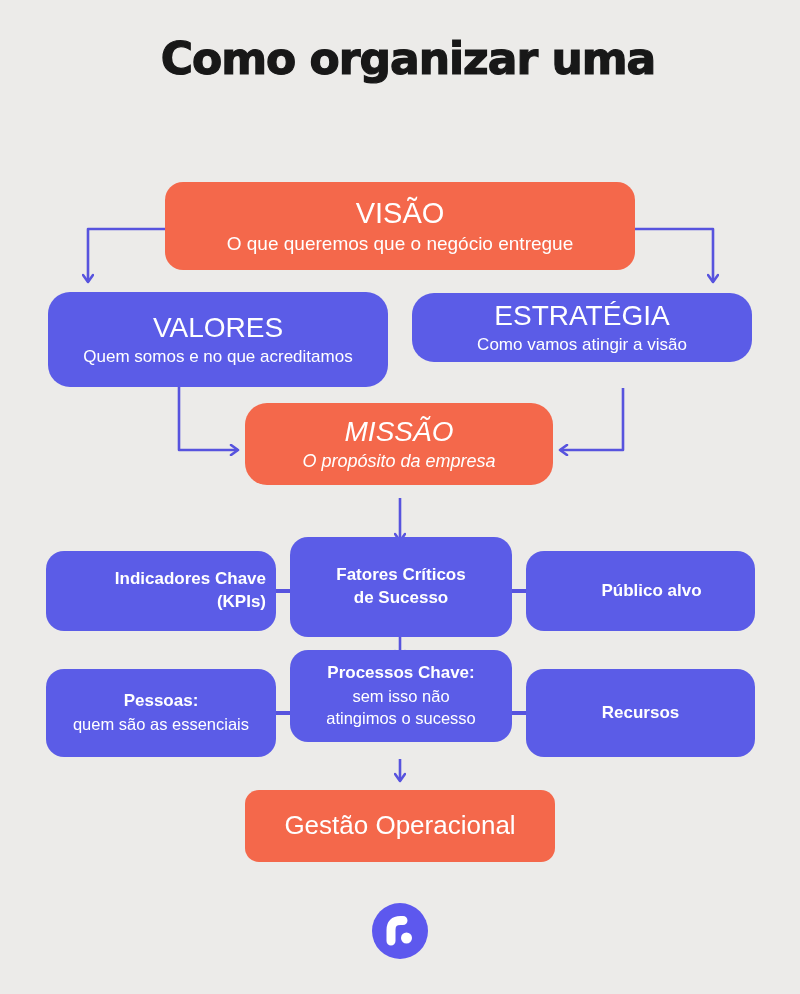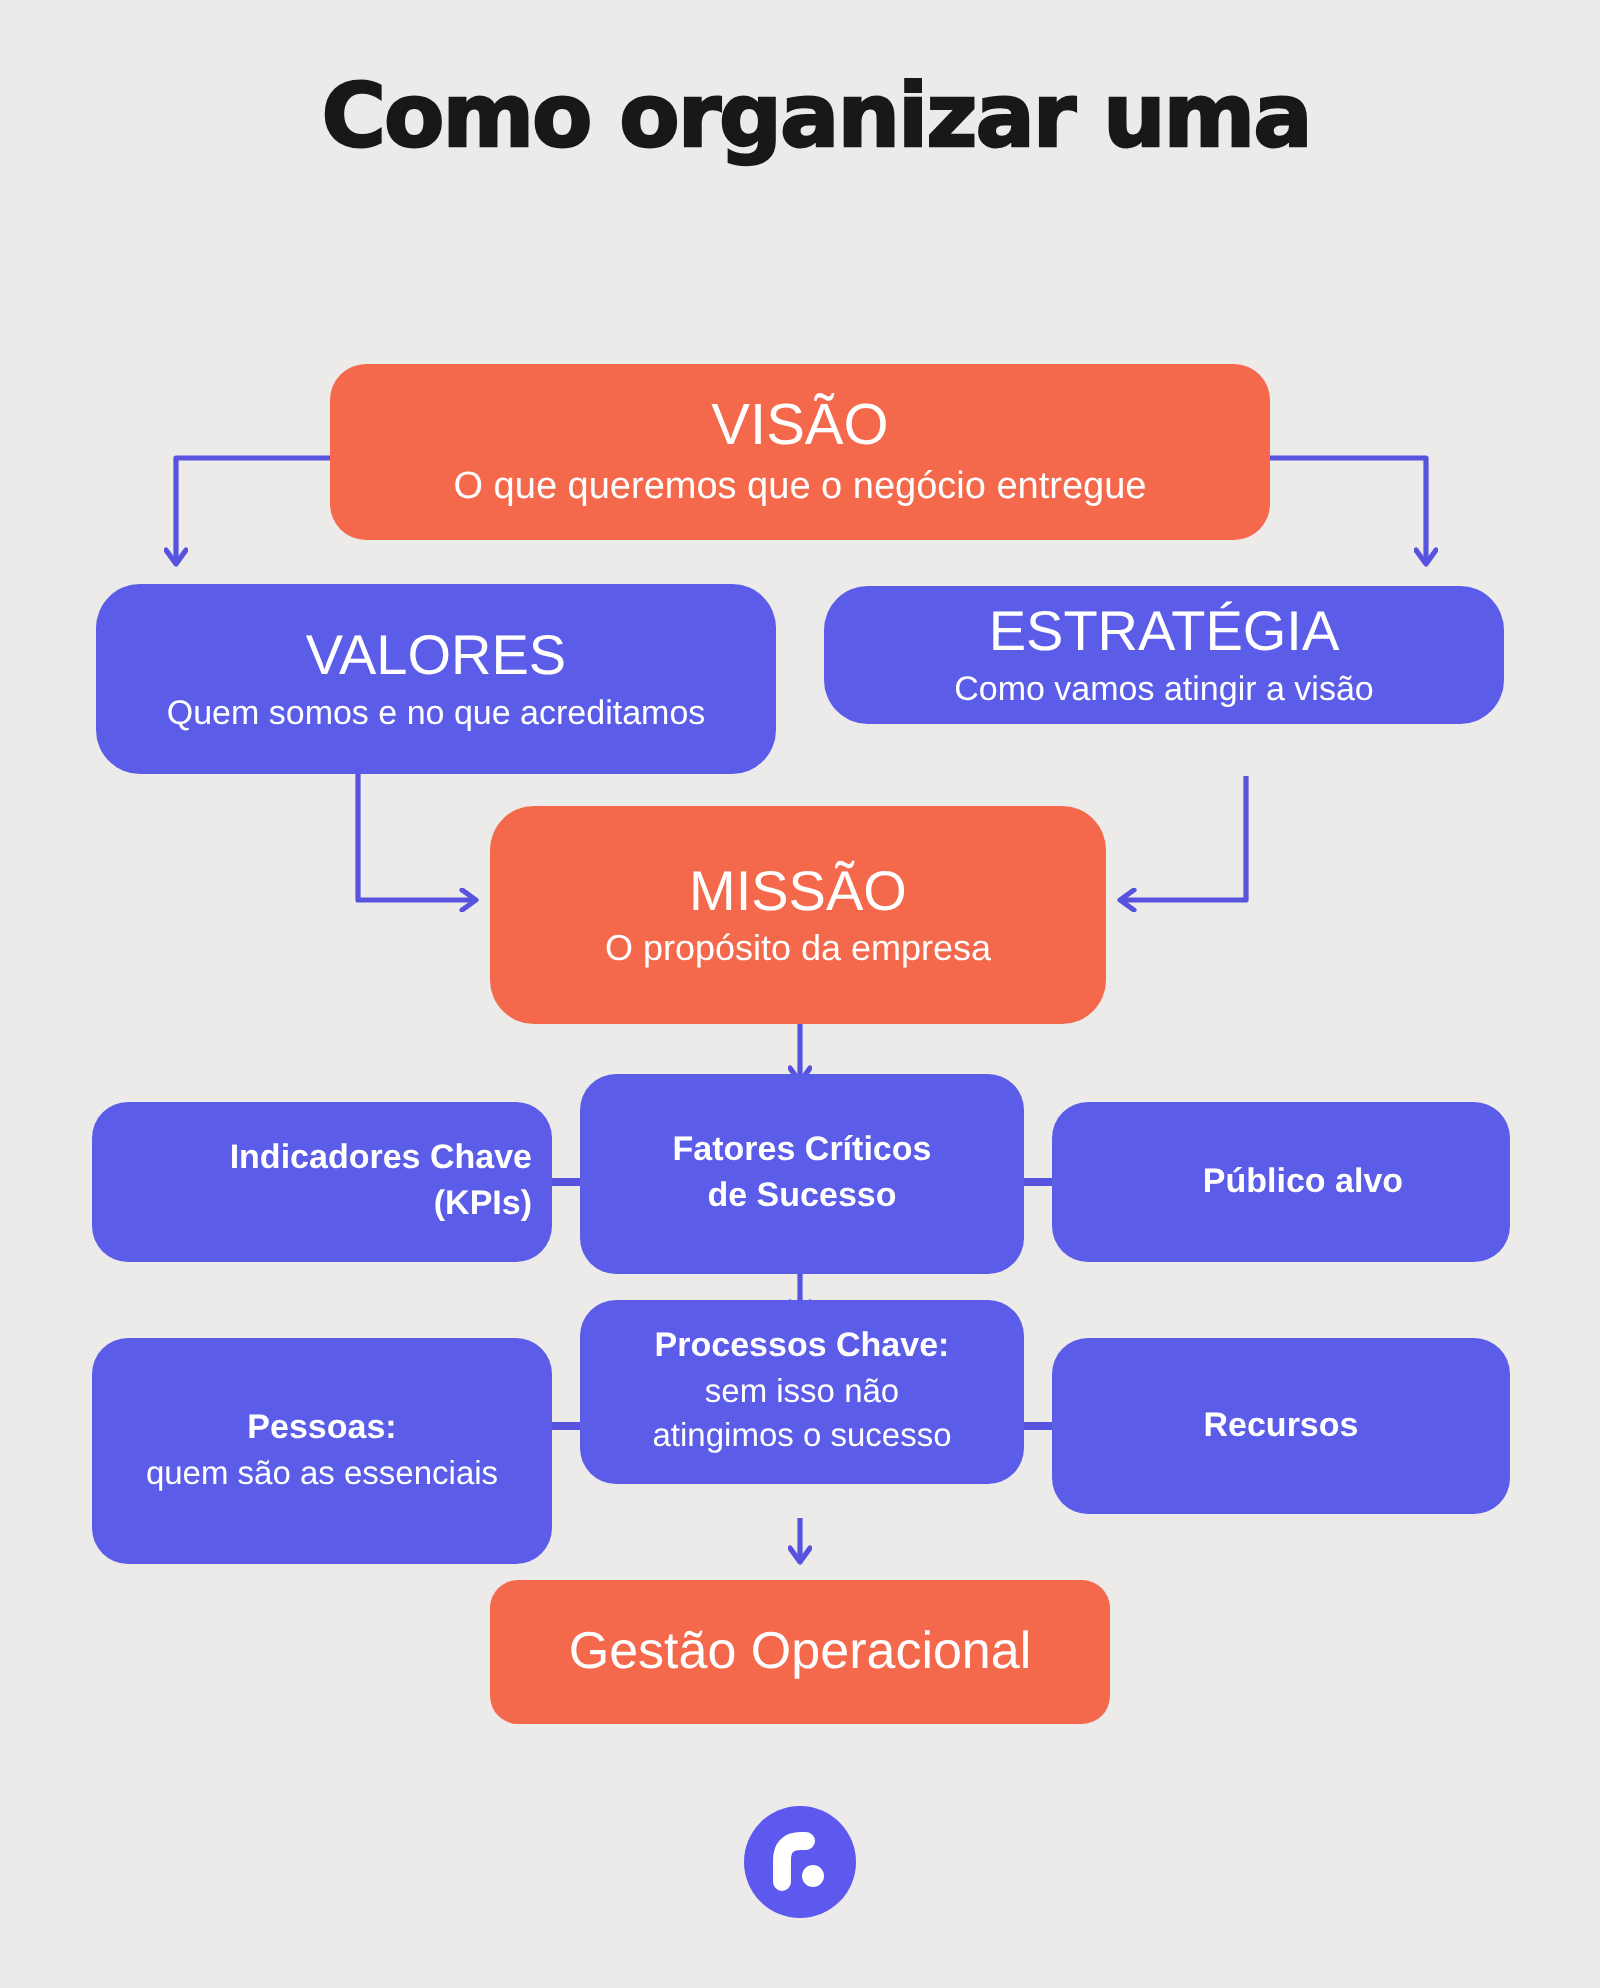--- a/index.html
+++ b/index.html
@@ -36,28 +36,28 @@
 
   .node-title{font-size:29px;font-weight:500;line-height:1.2;}
   .node-sub{font-size:18px;font-weight:400;line-height:1.3;margin-top:1px;}
 
   .visao{left:165px;top:182px;width:470px;height:88px;border-radius:18px;}
   .visao .node-sub{font-size:19px;}
   .valores{left:48px;top:292px;width:340px;height:95px;border-radius:22px;}
   .valores .node-title,.estrategia .node-title{font-size:28px;}
   .valores .node-sub,.estrategia .node-sub{font-size:17px;}
   .estrategia{left:412px;top:293px;width:340px;height:69px;border-radius:22px;}
-  .missao{left:245px;top:403px;width:308px;height:109px;border-radius:22px;}
+  .missao{left:245px;top:403px;width:308px;height:82px;border-radius:22px;font-style:italic;}
   .missao .node-title{font-size:28px;}
 
   .small-node{font-size:17px;font-weight:600;line-height:1.35;border-radius:18px;}
   .kpis{left:46px;top:551px;width:230px;height:80px;align-items:flex-end;}
   .fatores{left:290px;top:537px;width:222px;height:100px;text-align:center;}
   .publico{left:526px;top:551px;width:229px;height:80px;padding-left:32px;}
-  .pessoas{left:46px;top:669px;width:230px;height:113px;}
+  .pessoas{left:46px;top:669px;width:230px;height:88px;}
   .processos{left:290px;top:650px;width:222px;height:92px;}
   .recursos{left:526px;top:669px;width:229px;height:88px;}
   .emph-line{font-weight:700;font-size:17px;}
   .soft-line{font-weight:500;font-size:16.5px;}
 
   .gestao{left:245px;top:790px;width:310px;height:72px;border-radius:14px;}
   .gestao .node-title{font-size:26px;}
 
   .connectors{position:absolute;left:0;top:0;width:800px;height:994px;pointer-events:none;}
   .flow-line{stroke:var(--color-connector,#5753DE);fill:none;stroke-width:2.6px;stroke-linejoin:round;}

